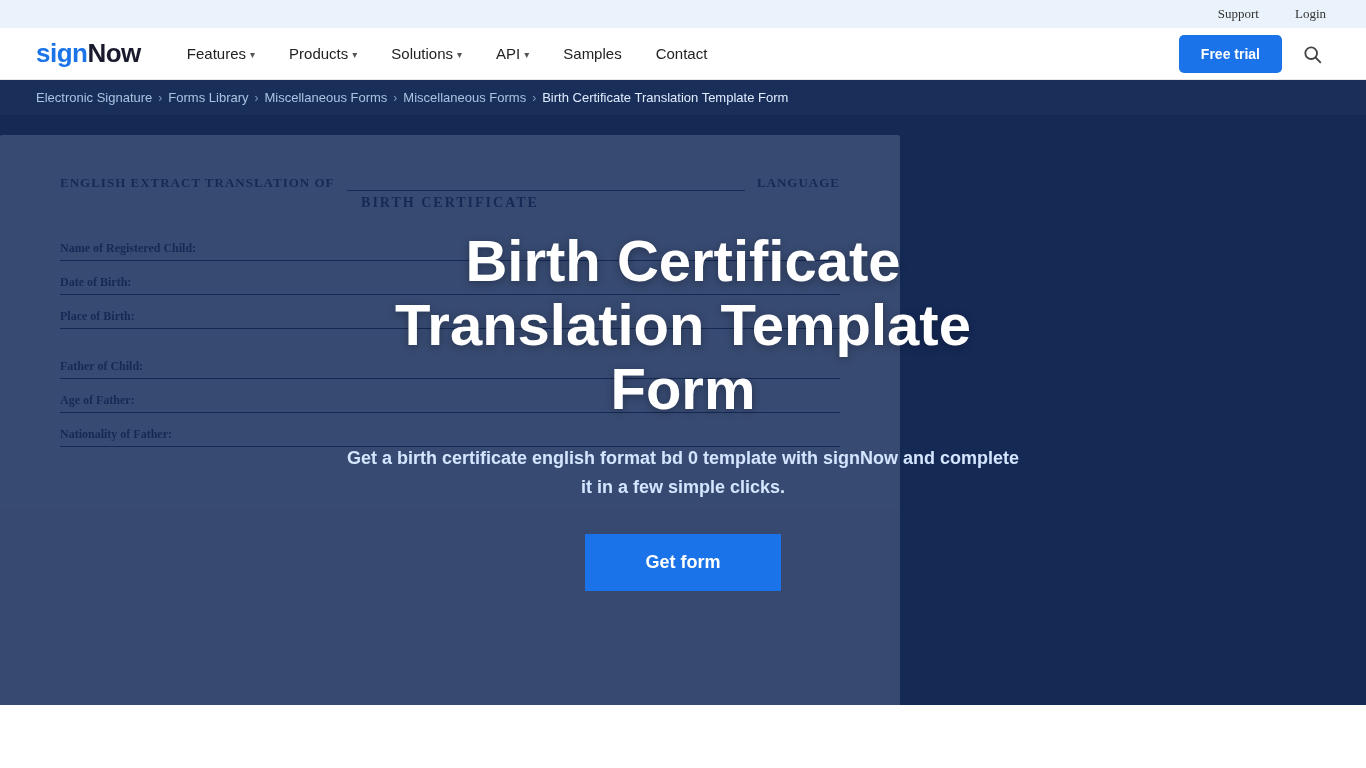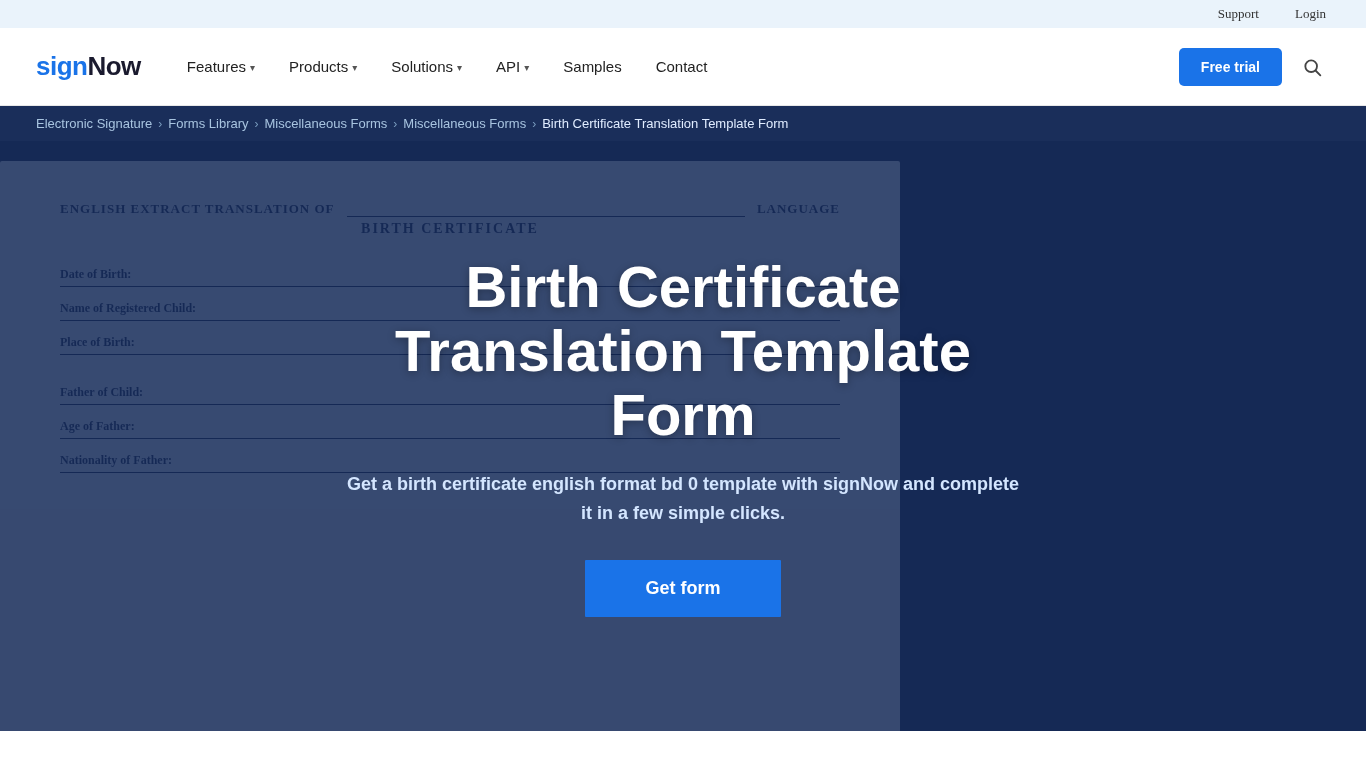--- a/index.html
+++ b/index.html
@@ -20,21 +20,21 @@
       text-decoration: none;
       cursor: pointer;
     }
 
     
     .navbar {
       background: #fff;
       display: flex;
       align-items: center;
       padding: 0 36px;
-      height: 78px;
+      height: 52px;
       border-bottom: 1px solid #e8e8e8;
       gap: 0;
     }
     .logo {
       margin-right: 32px;
       display: flex;
       align-items: center;
     }
     .logo-text {
       font-size: 26px;
@@ -283,25 +283,25 @@
 
   <div class="doc-bg">
     <div class="doc-paper">
       <div class="doc-title-line">
         <span>English Extract Translation of</span>
         <span style="border-bottom: 1px solid #1a2e5a; flex:1; margin: 0 12px;"></span>
         <span>Language</span>
       </div>
       <div class="doc-subtitle">Birth Certificate</div>
       <div class="doc-field">
+        <label>Name of Registered Child:</label>
+        <span style="flex:1"></span>
+      </div>
+      <div class="doc-field">
         <label>Date of Birth:</label>
-        <span style="flex:1"></span>
-      </div>
-      <div class="doc-field">
-        <label>Name of Registered Child:</label>
         <span style="flex:1"></span>
       </div>
       <div class="doc-field doc-section-gap">
         <label>Place of Birth:</label>
         <span style="flex:1"></span>
       </div>
       <div class="doc-field">
         <label>Father of Child:</label>
         <span style="flex:1"></span>
       </div>

